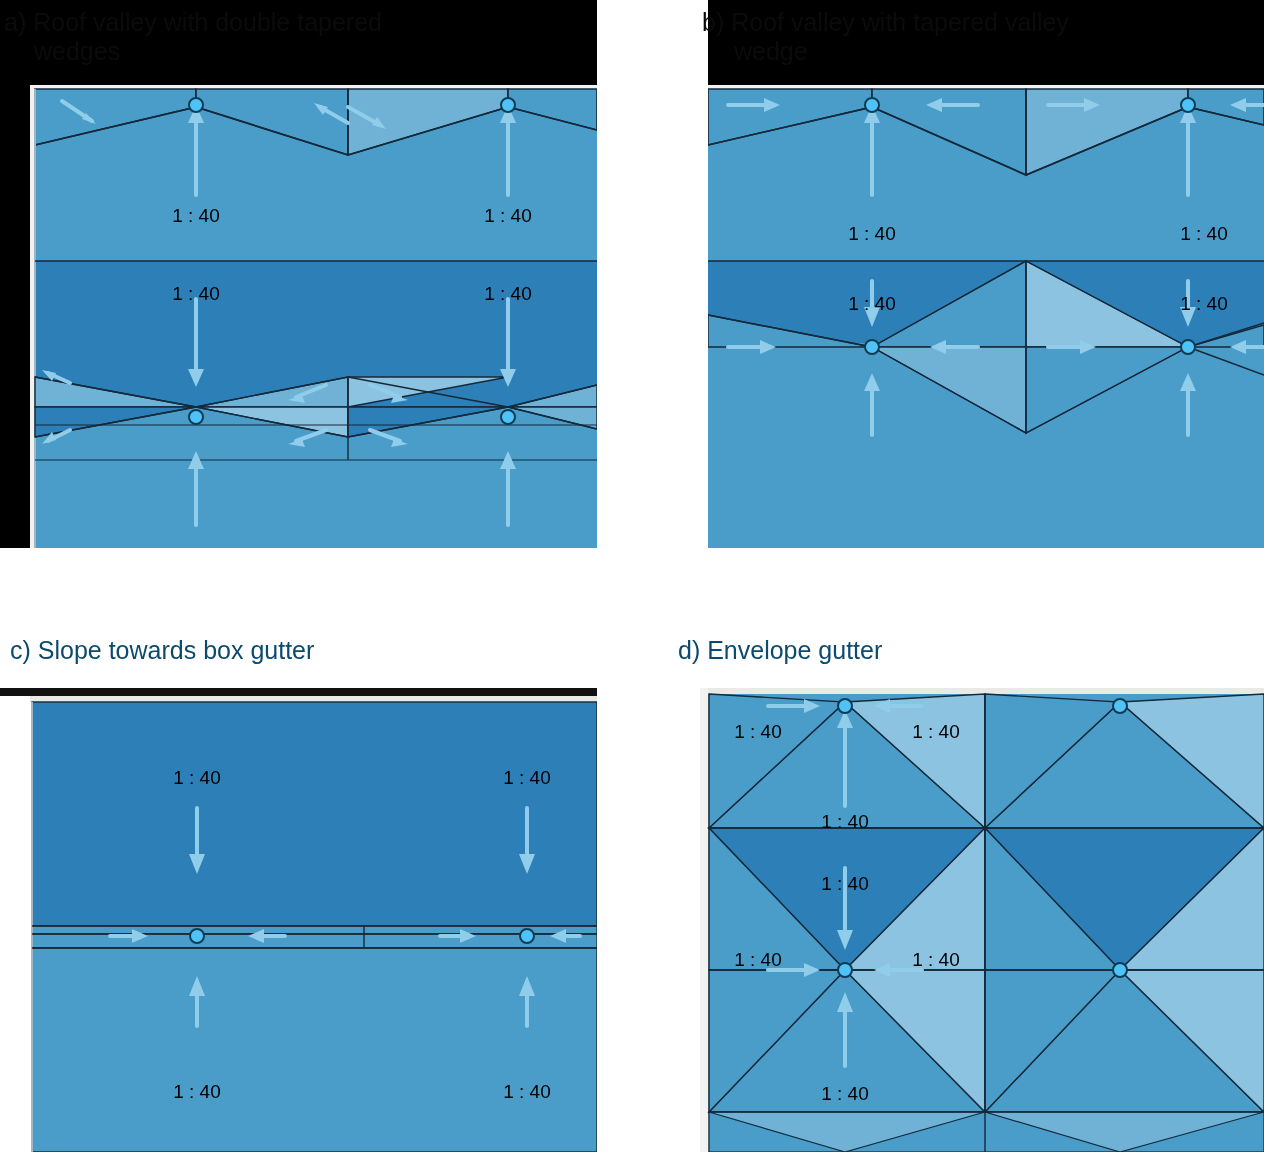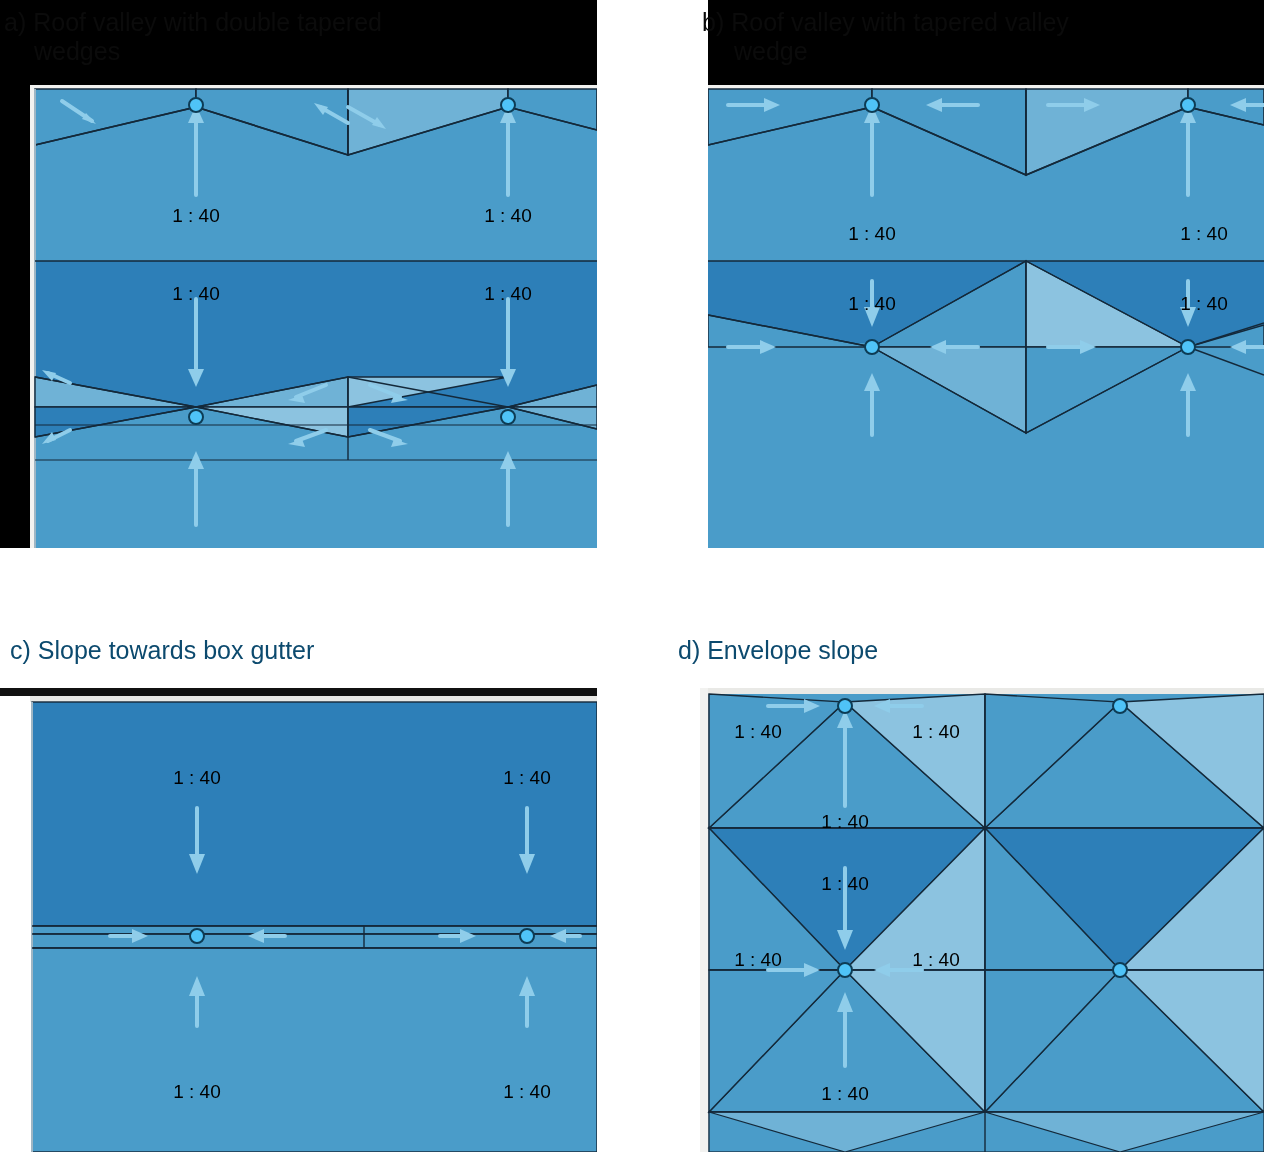--- a/index.html
+++ b/index.html
@@ -268,21 +268,21 @@
 
     <text class="lbl" x="197" y="96" text-anchor="middle">1 : 40</text>
     <text class="lbl" x="527" y="96" text-anchor="middle">1 : 40</text>
     <text class="lbl" x="197" y="410" text-anchor="middle">1 : 40</text>
     <text class="lbl" x="527" y="410" text-anchor="middle">1 : 40</text>
   </g>
 </svg>
 </div>
 
 <div class="panel" style="left:678px;top:636px;width:560px;">
-  <div class="caption">d) Envelope slope</div>
+  <div class="caption">d) Envelope gutter</div>
 </div>
 
 <div class="fig" style="left:700px;top:688px;width:564px;height:464px;">
 <svg width="564" height="464" viewBox="0 0 564 464" xmlns="http://www.w3.org/2000/svg">
   <defs>
         <clipPath id="clipD">
           <rect x="0" y="0" width="564" height="464"></rect>
         </clipPath>
       </defs>
   <g clip-path="url(#clipD)">

